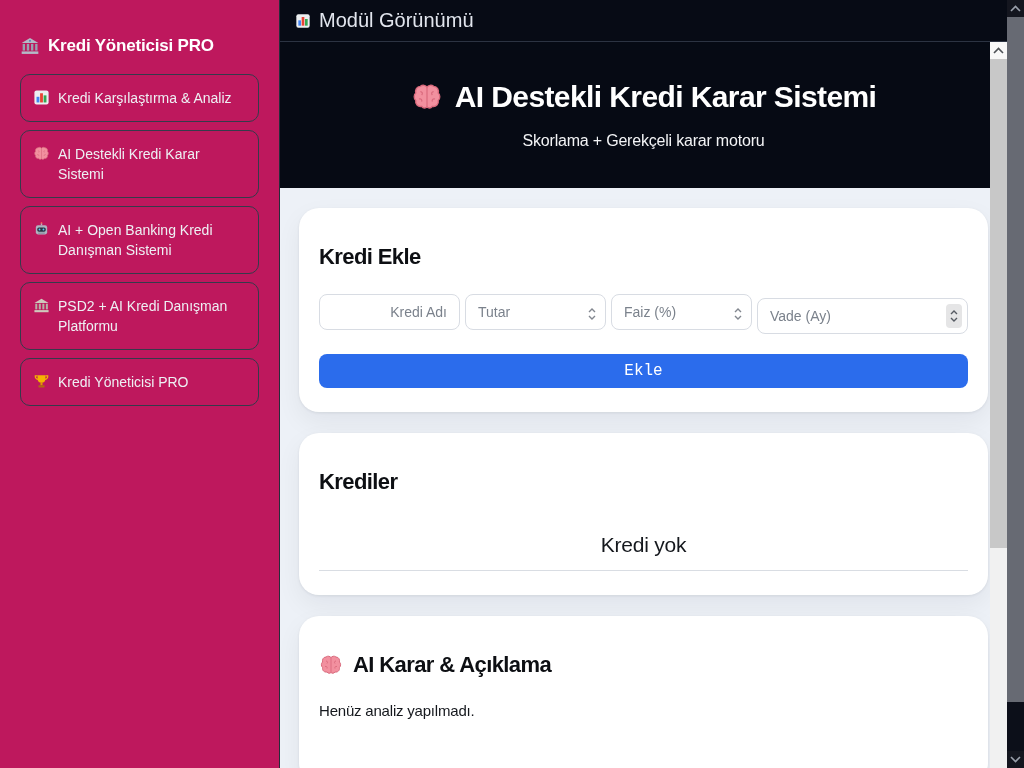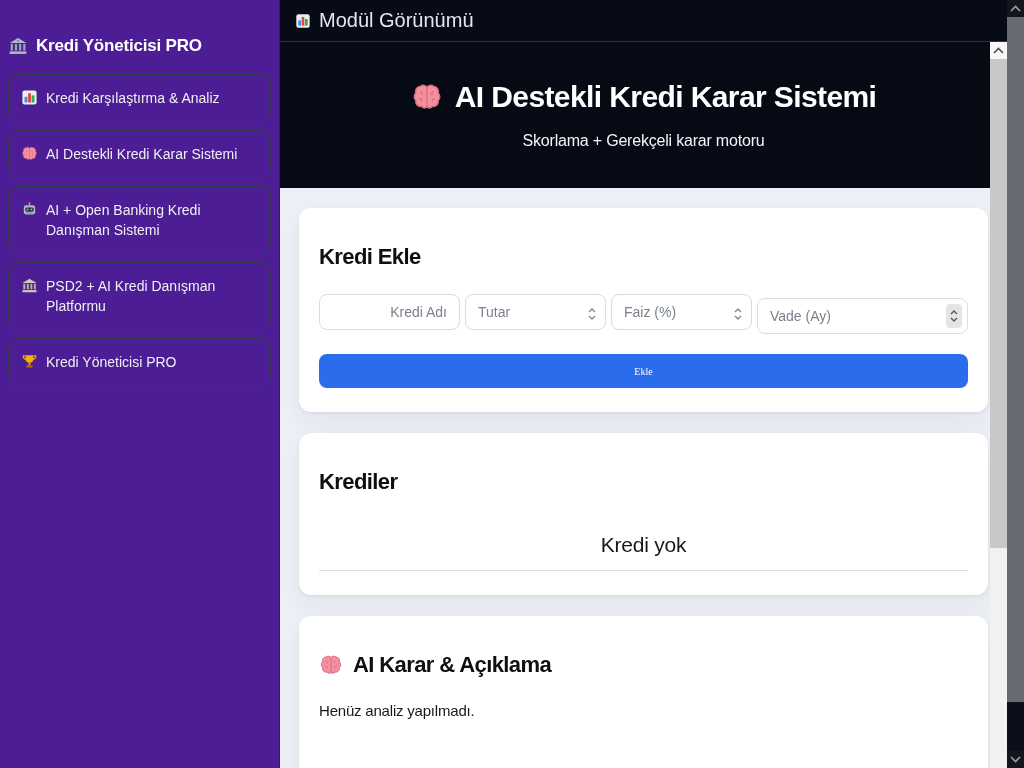--- a/index.html
+++ b/index.html
@@ -6,22 +6,22 @@
   html,body { width:1024px; height:768px; overflow:hidden; }
   body {
     font-family:"Liberation Sans","DejaVu Sans",sans-serif;
     background:#070b15; color:#eef0f4;
   }
   .screen { position:relative; width:1024px; height:768px; display:flex; }
 
   
   .sidebar {
     width:280px; min-width:280px; height:768px;
-    background:#4c1d95; border-right:1px solid #272d3a;
-    padding:0 8px;
+    background:#be185d; border-right:1px solid #272d3a;
+    padding:0 20px;
   }
   .side-title {
     display:flex; align-items:center; gap:8px;
     margin:36px 0 18px; padding-left:0;
     font-size:17px; font-weight:700; color:#ffffff; letter-spacing:-0.2px;
   }
   .nav-item {
     display:flex; align-items:flex-start; gap:8px; width:100%;
     background:transparent; border:1px solid #343b4b; border-radius:10px;
     color:#eef0f4; font-family:inherit; font-size:14px; line-height:20px;
@@ -46,21 +46,21 @@
     display:flex; flex-direction:column; align-items:center; justify-content:center; gap:18px;
   }
   .mod-title {
     display:flex; align-items:center; gap:12px;
     font-size:30px; font-weight:700; color:#ffffff; letter-spacing:-0.6px;
   }
   .mod-subtitle { font-size:16px; color:#f3f4f6; }
 
   .mod-body { padding:20px 19px; color:#10141a; }
   .card {
-    background:#ffffff; border-radius:12px; padding:20px 20px 24px;
+    background:#ffffff; border-radius:20px; padding:20px 20px 24px;
     box-shadow:0 1px 3px rgba(16,24,40,.08), 0 10px 26px rgba(16,24,40,.06);
     margin-bottom:21px;
   }
   .card h2 {
     display:flex; align-items:center; gap:10px;
     font-size:22px; font-weight:700; color:#0d0f13; letter-spacing:-0.6px;
     margin:16px 0 24px;
   }
 
   .form-row { display:flex; gap:5px; flex-wrap:wrap; }
@@ -76,21 +76,21 @@
   .spin {
     position:absolute; right:6px; top:50%; transform:translateY(-50%);
     width:16px; height:24px; display:flex; align-items:center; justify-content:center;
     cursor:pointer;
   }
   .spin.hovered { background:#e5e5e6; border-radius:4px; }
 
   .btn-primary {
     display:block; width:100%; height:34px; margin-top:20px;
     background:#2b6cec; border:none; border-radius:8px;
-    color:#ffffff; font-family:Liberation Serif, serif; font-size:10px; cursor:pointer;
+    color:#ffffff; font-family:Liberation Mono, monospace; font-size:16px; cursor:pointer;
   }
 
   .empty-row {
     text-align:center; font-size:21px; color:#15181d;
     padding:14px 0 13px; border-bottom:1px solid #d9dde3;
   }
   .ai-text { font-size:15px; color:#15181d; margin:2px 0 40px; }
 
   
   .win-sb {

